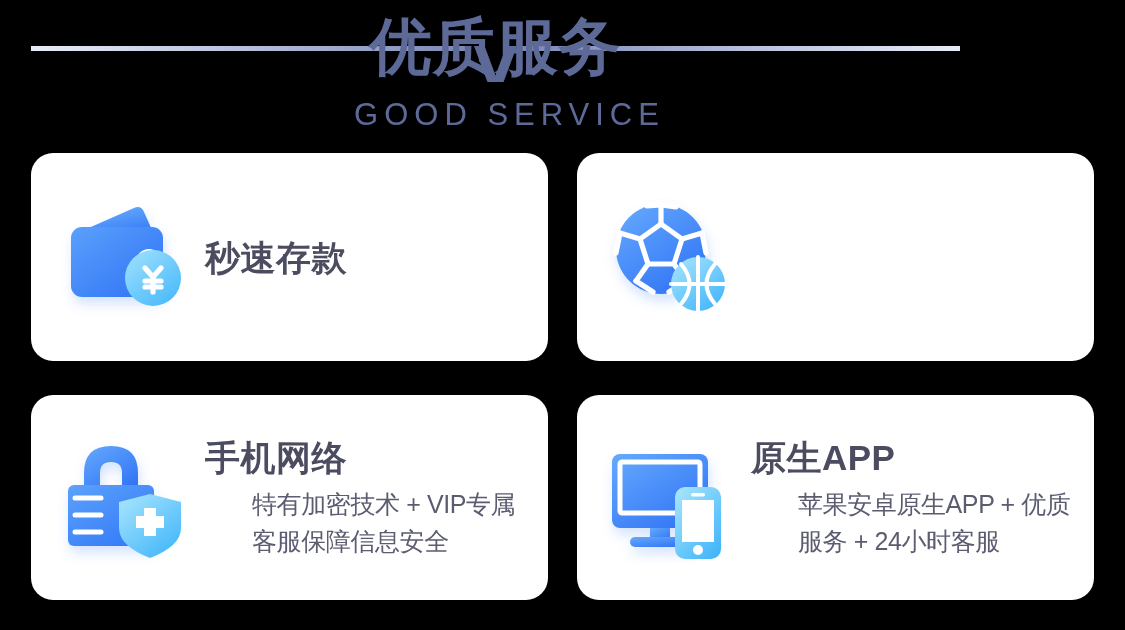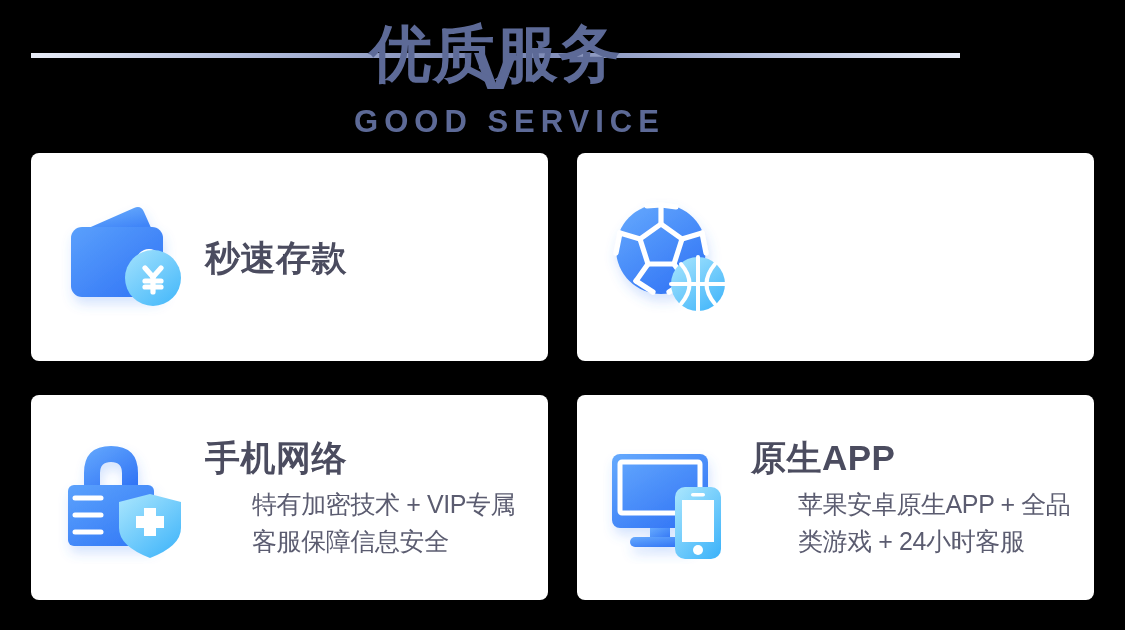--- a/index.html
+++ b/index.html
@@ -11,21 +11,21 @@
     width: 1125px;
     height: 630px;
     overflow: hidden;
     font-family: "Liberation Sans", "DejaVu Sans", sans-serif;
     position: relative;
   }
 
   
   .header {
     position: absolute;
-    left: 0; top: 7px;
+    left: 0; top: 0;
     width: 991px;
     height: 140px;
   }
   .header-rule {
     position: absolute;
     top: 46px;
     height: 5px;
   }
   .header-rule.left {
     left: 31px;
@@ -64,42 +64,42 @@
     letter-spacing: 1px;
     font-family: "Liberation Sans", "DejaVu Sans", sans-serif;
   }
   .header-subtitle {
     position: absolute;
     left: 0; right: 0;
     top: 96px;
     text-align: center;
     font-size: 31px;
     line-height: 38px;
-    font-weight: bold;
+    font-weight: normal;
     color: #5d6a97;
     letter-spacing: 6px;
     text-indent: 6px;
     margin-left: 22px;
   }
 
   
   .card-grid {
     position: absolute;
     left: 31px;
     top: 153px;
     width: 1063px;
     display: grid;
     grid-template-columns: 517px 517px;
     grid-template-rows: 208px 205px;
     column-gap: 29px;
     row-gap: 34px;
   }
   .card {
     background: #ffffff;
-    border-radius: 8px;
+    border-radius: 22px;
     display: flex;
     align-items: center;
     padding: 0 10px 0 26px;
     box-sizing: border-box;
     overflow: hidden;
   }
   .card-icon {
     width: 132px;
     height: 132px;
     flex: 0 0 132px;
@@ -290,17 +290,17 @@
           <rect x="27" y="105" width="60" height="10" rx="5" fill="url(#mg1)"></rect>
         </g>
         <rect x="72" y="55" width="46" height="72" rx="10" fill="url(#mg2)"></rect>
         <rect x="79" y="68" width="32" height="42" fill="#ffffff"></rect>
         <rect x="88" y="61" width="14" height="3.6" rx="1.8" fill="#ffffff"></rect>
         <circle cx="95" cy="118" r="5" fill="#ffffff"></circle>
       </svg>
     </div>
     <div class="card-text">
       <div class="card-title">原生APP</div>
-      <div class="card-desc tight">苹果安卓原生APP + 全品类游戏 + 24小时客服</div>
+      <div class="card-desc tight">苹果安卓原生APP + 优质服务 + 24小时客服</div>
     </div>
   </div>
 
 </div>
 
 </body></html>

